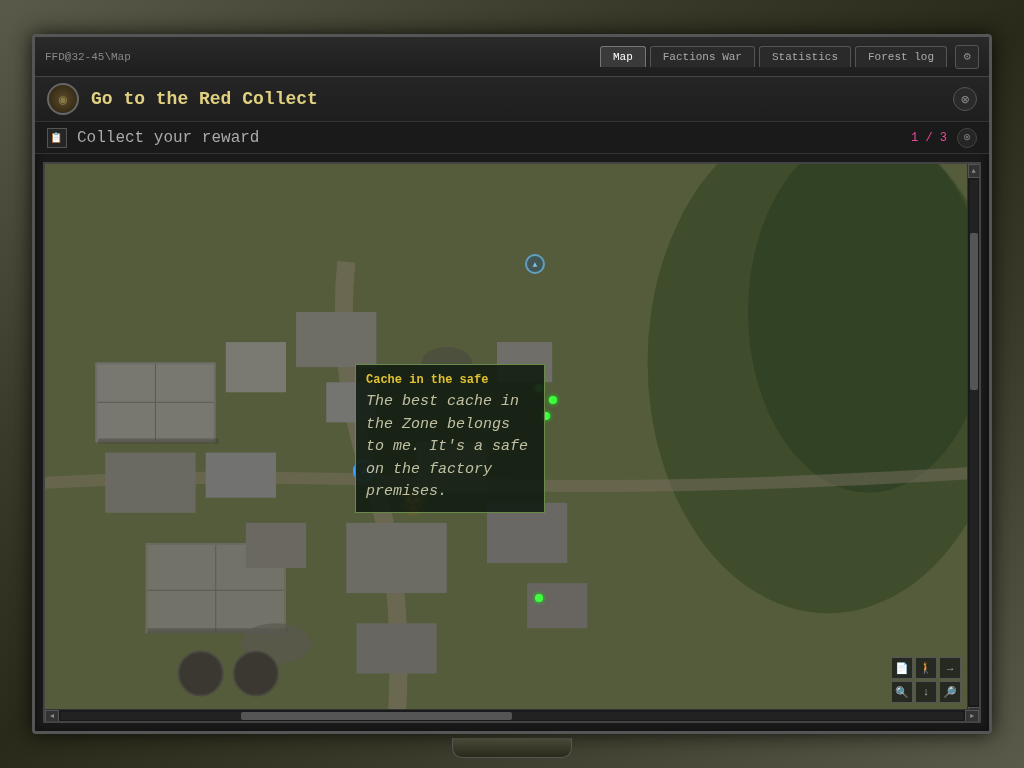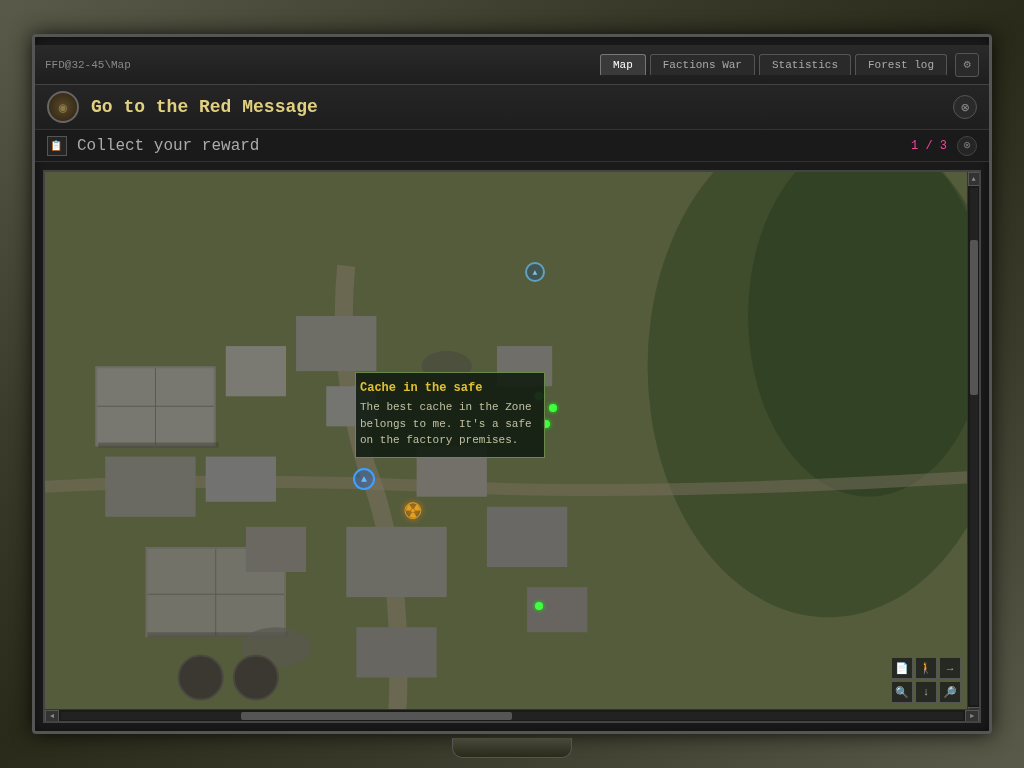--- a/index.html
+++ b/index.html
@@ -39,21 +39,20 @@
     
     .top-bar {
       height: 40px;
       background: linear-gradient(180deg, #2a2a2a 0%, #1e1e1e 100%);
       border-bottom: 1px solid #444;
       display: flex;
       align-items: center;
       justify-content: space-between;
       padding: 0 10px;
       flex-shrink: 0;
-      margin-top: 8px;
     }
 
     .path-label {
       color: #888;
       font-size: 11px;
       font-family: 'Courier New', monospace;
     }
 
     .tab-group {
       display: flex;
@@ -207,38 +206,39 @@
       border: 2px solid #444;
     }
 
     
     .map-tooltip {
       position: absolute;
       left: 310px;
       top: 200px;
       background: rgba(20, 30, 20, 0.92);
       border: 1px solid #6a8a4a;
-      padding: 8px 4px;
+      padding: 8px 10px;
       max-width: 190px;
       z-index: 10;
     }
 
     .tooltip-title {
       color: #e0c030;
       font-size: 12px;
       font-family: 'Courier New', monospace;
       font-weight: bold;
       margin-bottom: 4px;
     }
 
     .tooltip-body {
       color: #c0c0a0;
-      font-size: 11px;
+      font-size: 15px;
       font-family: 'Courier New', monospace;
       line-height: 1.5;
+      font-style: italic;
     }
 
     
     .player-marker {
       position: absolute;
       left: 308px;
       top: 296px;
       width: 22px;
       height: 22px;
       z-index: 8;
@@ -457,21 +457,21 @@
         <div class="tab active">Map</div>
         <div class="tab">Factions War</div>
         <div class="tab">Statistics</div>
         <div class="tab">Forest log</div>
         <div class="settings-icon">⚙</div>
       </div>
     </div>
 
     <div class="quest-header">
       <div class="quest-icon"></div>
-      <span class="quest-title">Go to the Red Message</span>
+      <span class="quest-title">Go to the Red Collect</span>
       <div class="quest-close">⊗</div>
     </div>
 
     <div class="subtask-bar">
       <div class="subtask-icon">📋</div>
       <span class="subtask-text">Collect your reward</span>
       <span class="subtask-counter">1 / 3</span>
       <div class="subtask-close">⊗</div>
     </div>
 

